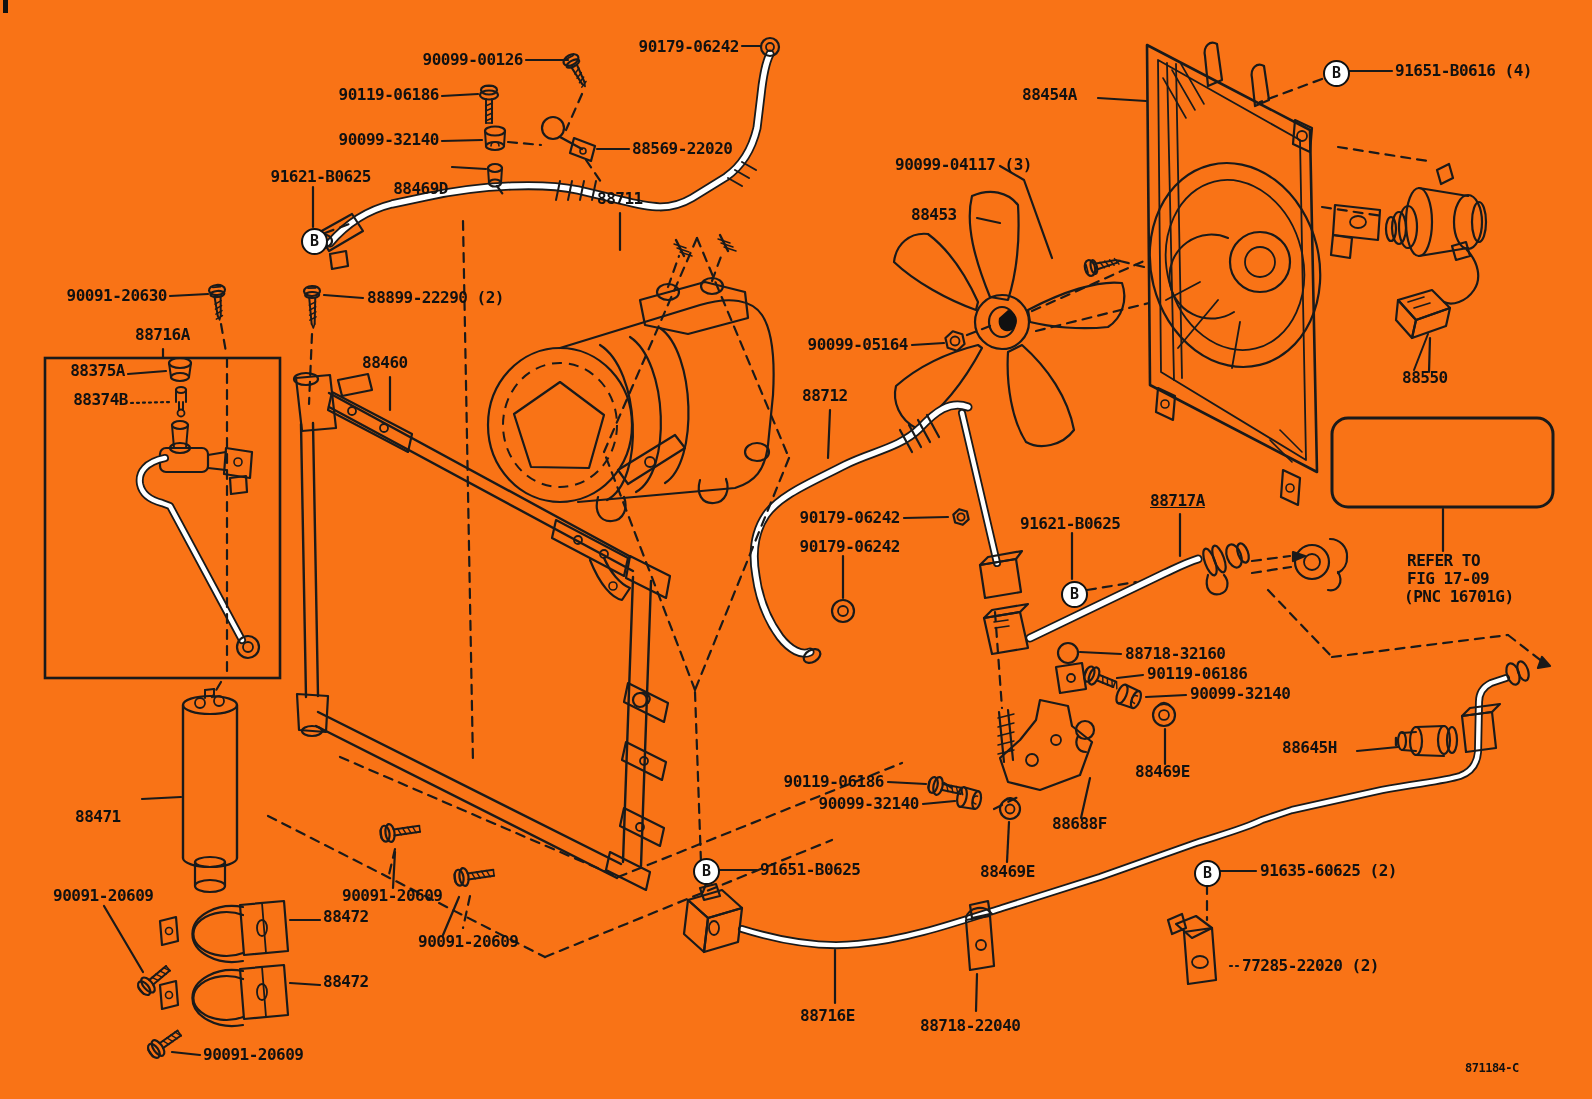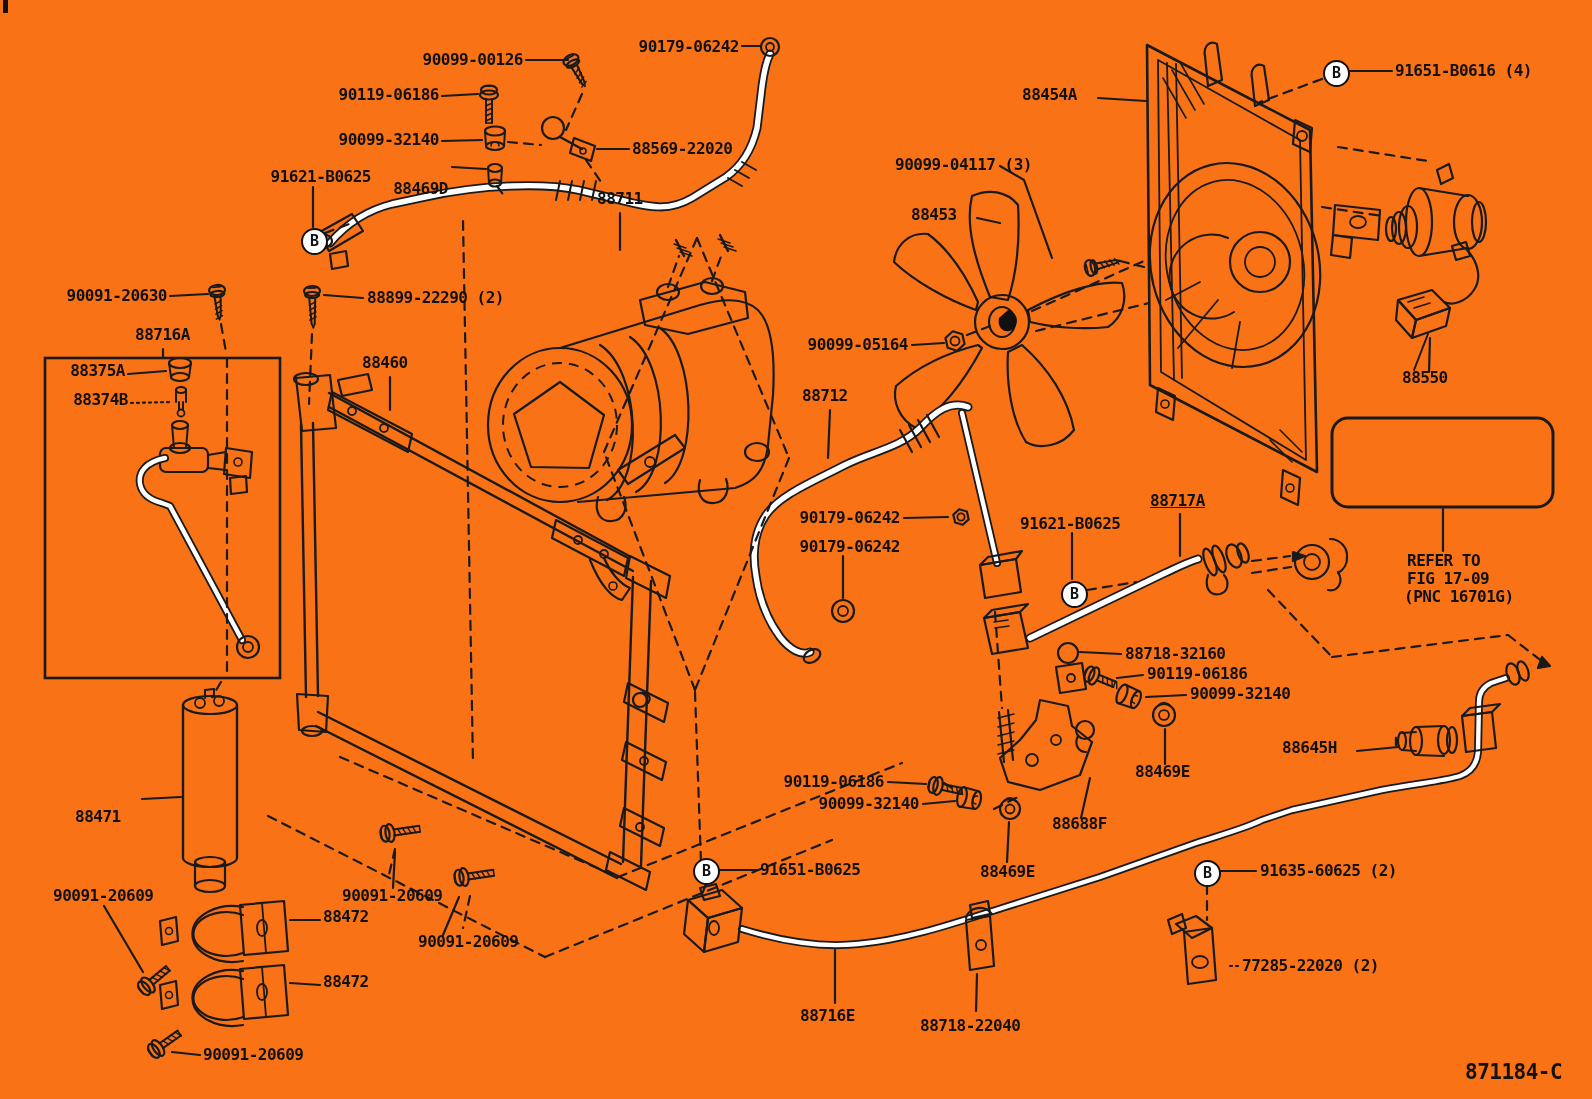--- a/index.html
+++ b/index.html
@@ -3,21 +3,21 @@
 <meta charset="utf-8">
 <style>
   html,body{margin:0;padding:0;background:#fff;}
   .stage{position:relative;width:1592px;height:1099px;background:#f97316;overflow:hidden;
          font-family:"DejaVu Sans Mono", monospace;}
   svg{position:absolute;left:0;top:0;}
   .plabel{position:absolute;white-space:nowrap;color:#111;font-weight:bold;
           line-height:1;letter-spacing:-0.5px;}
   .sz-s{font-size:16px;}
   .sz-l{font-size:16px;}
-  .sz-m{font-size:21px;}
+  .sz-m{font-size:12px;}
   .badge{position:absolute;width:23px;height:23px;border:2.6px solid #111;border-radius:50%;
          color:#111;font-weight:bold;font-size:15px;text-align:center;line-height:22px;
          background:#fff;}
   .caution-text{position:absolute;color:#111;font-weight:bold;}
 </style>
 </head>
 <body>
 
 <div class="stage">
   <svg id="art" width="1592" height="1099" viewBox="0 0 1592 1099">

